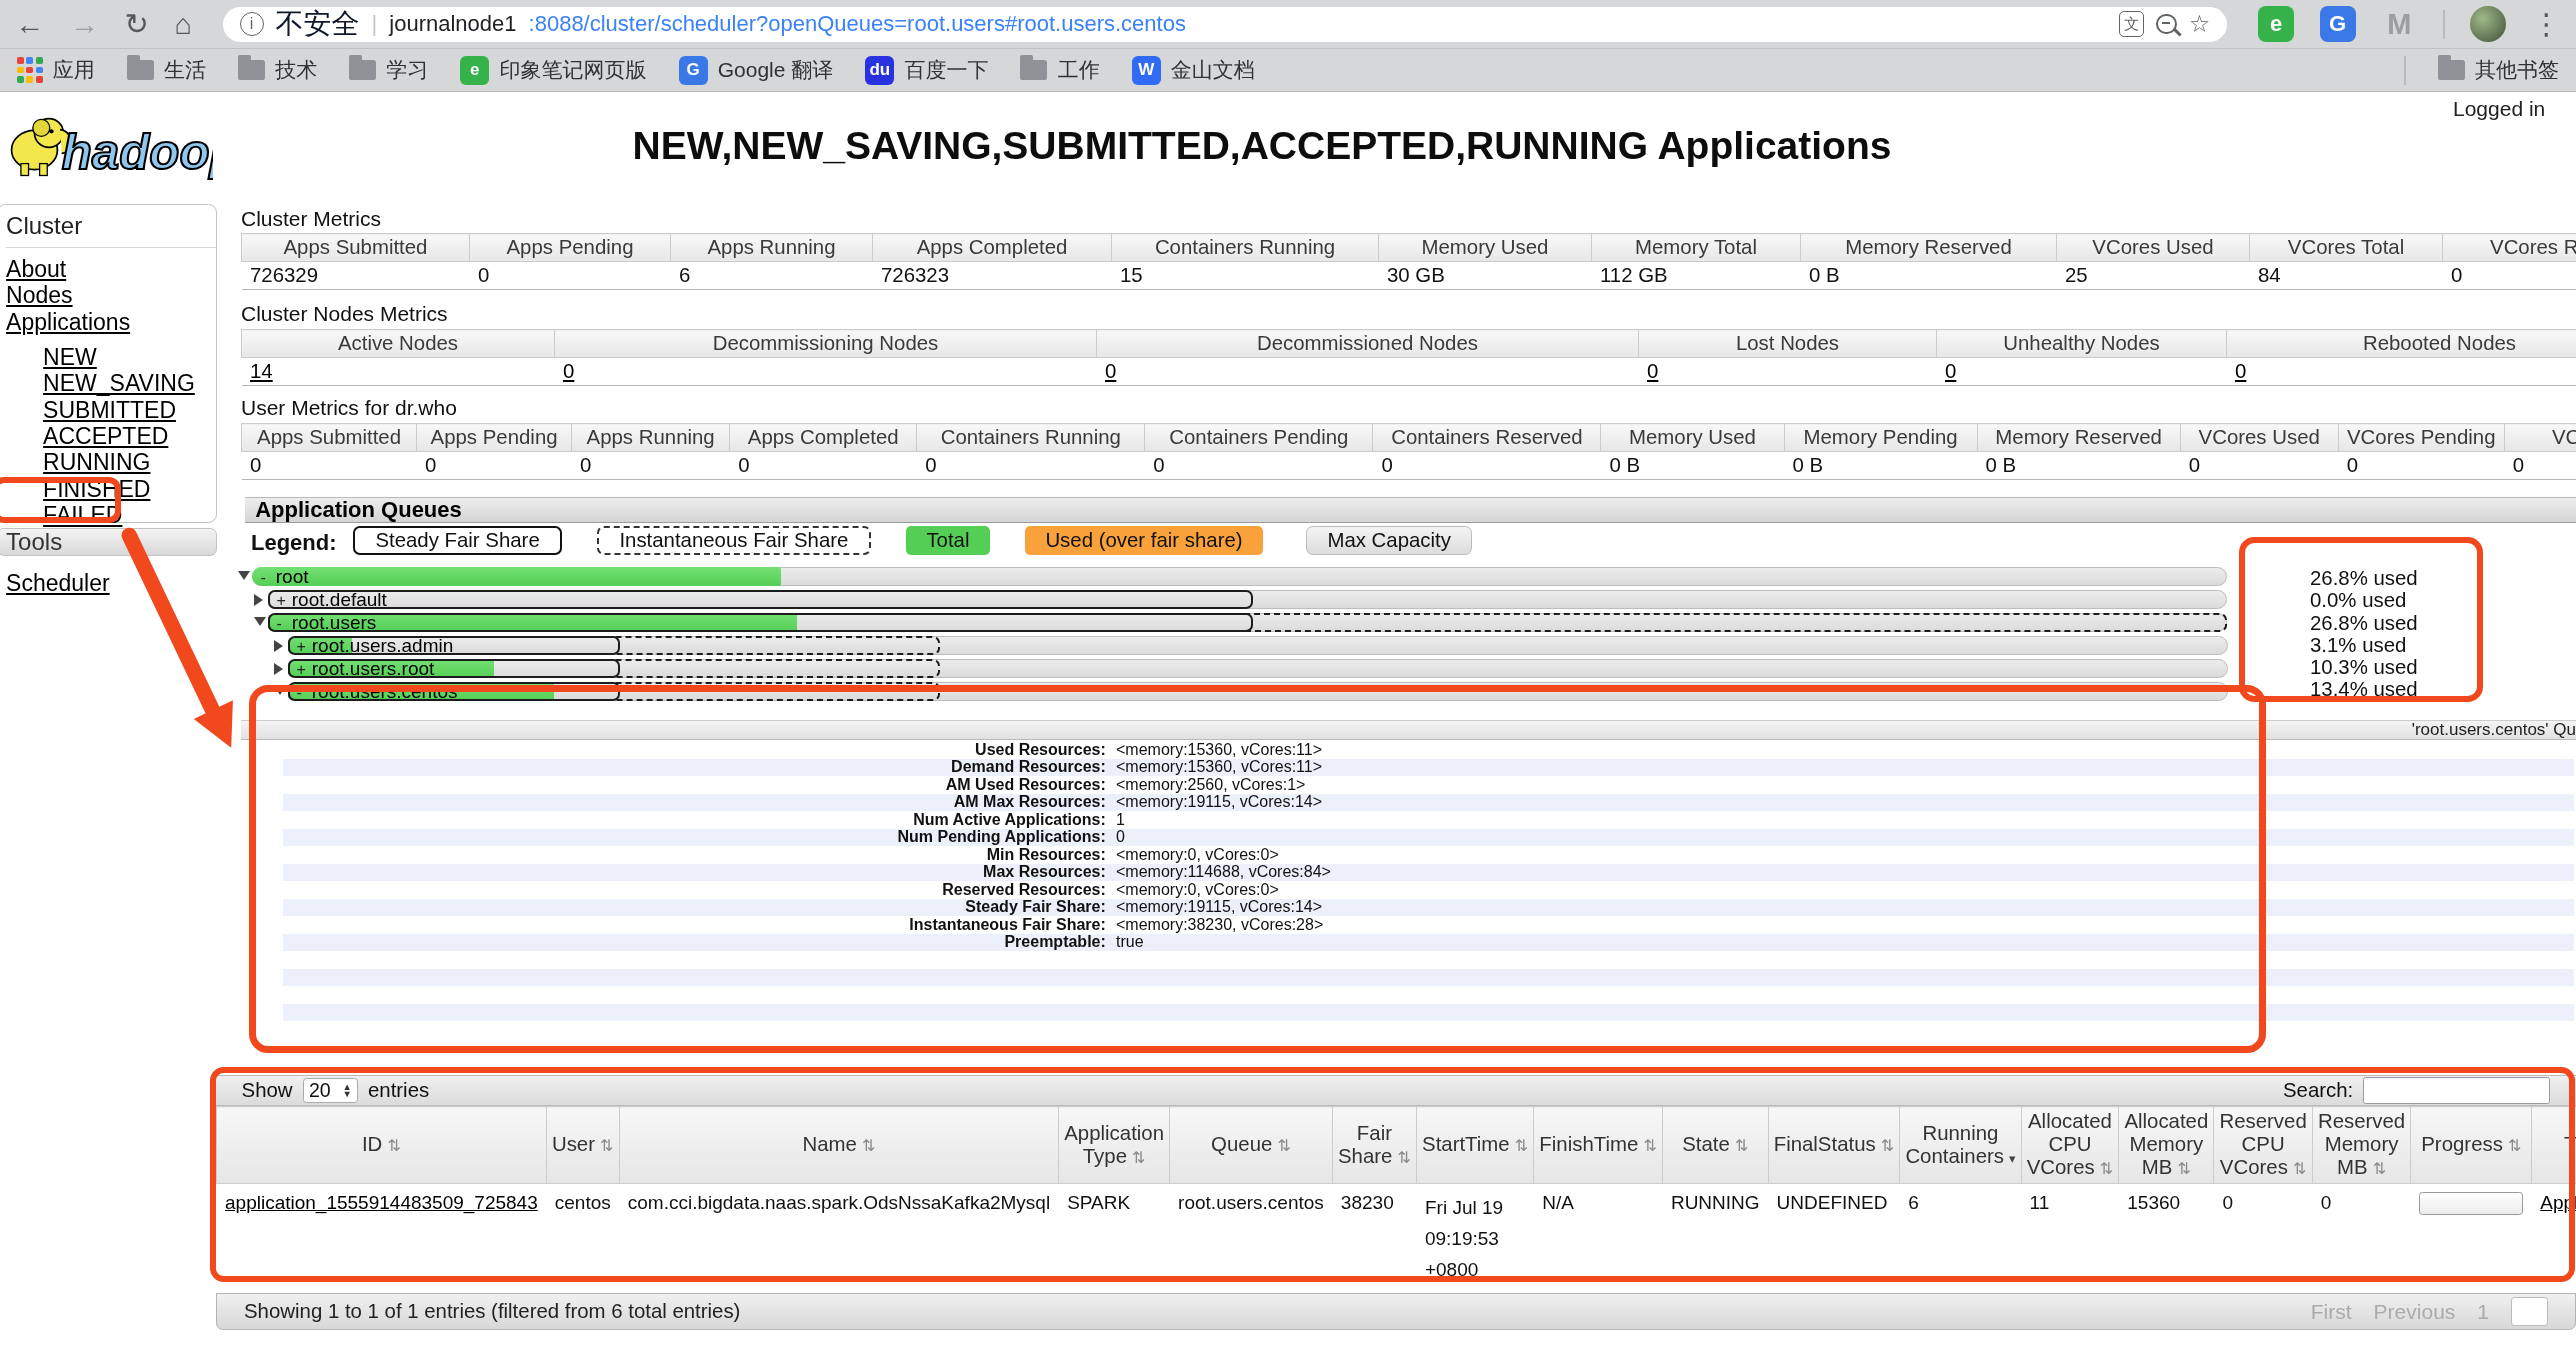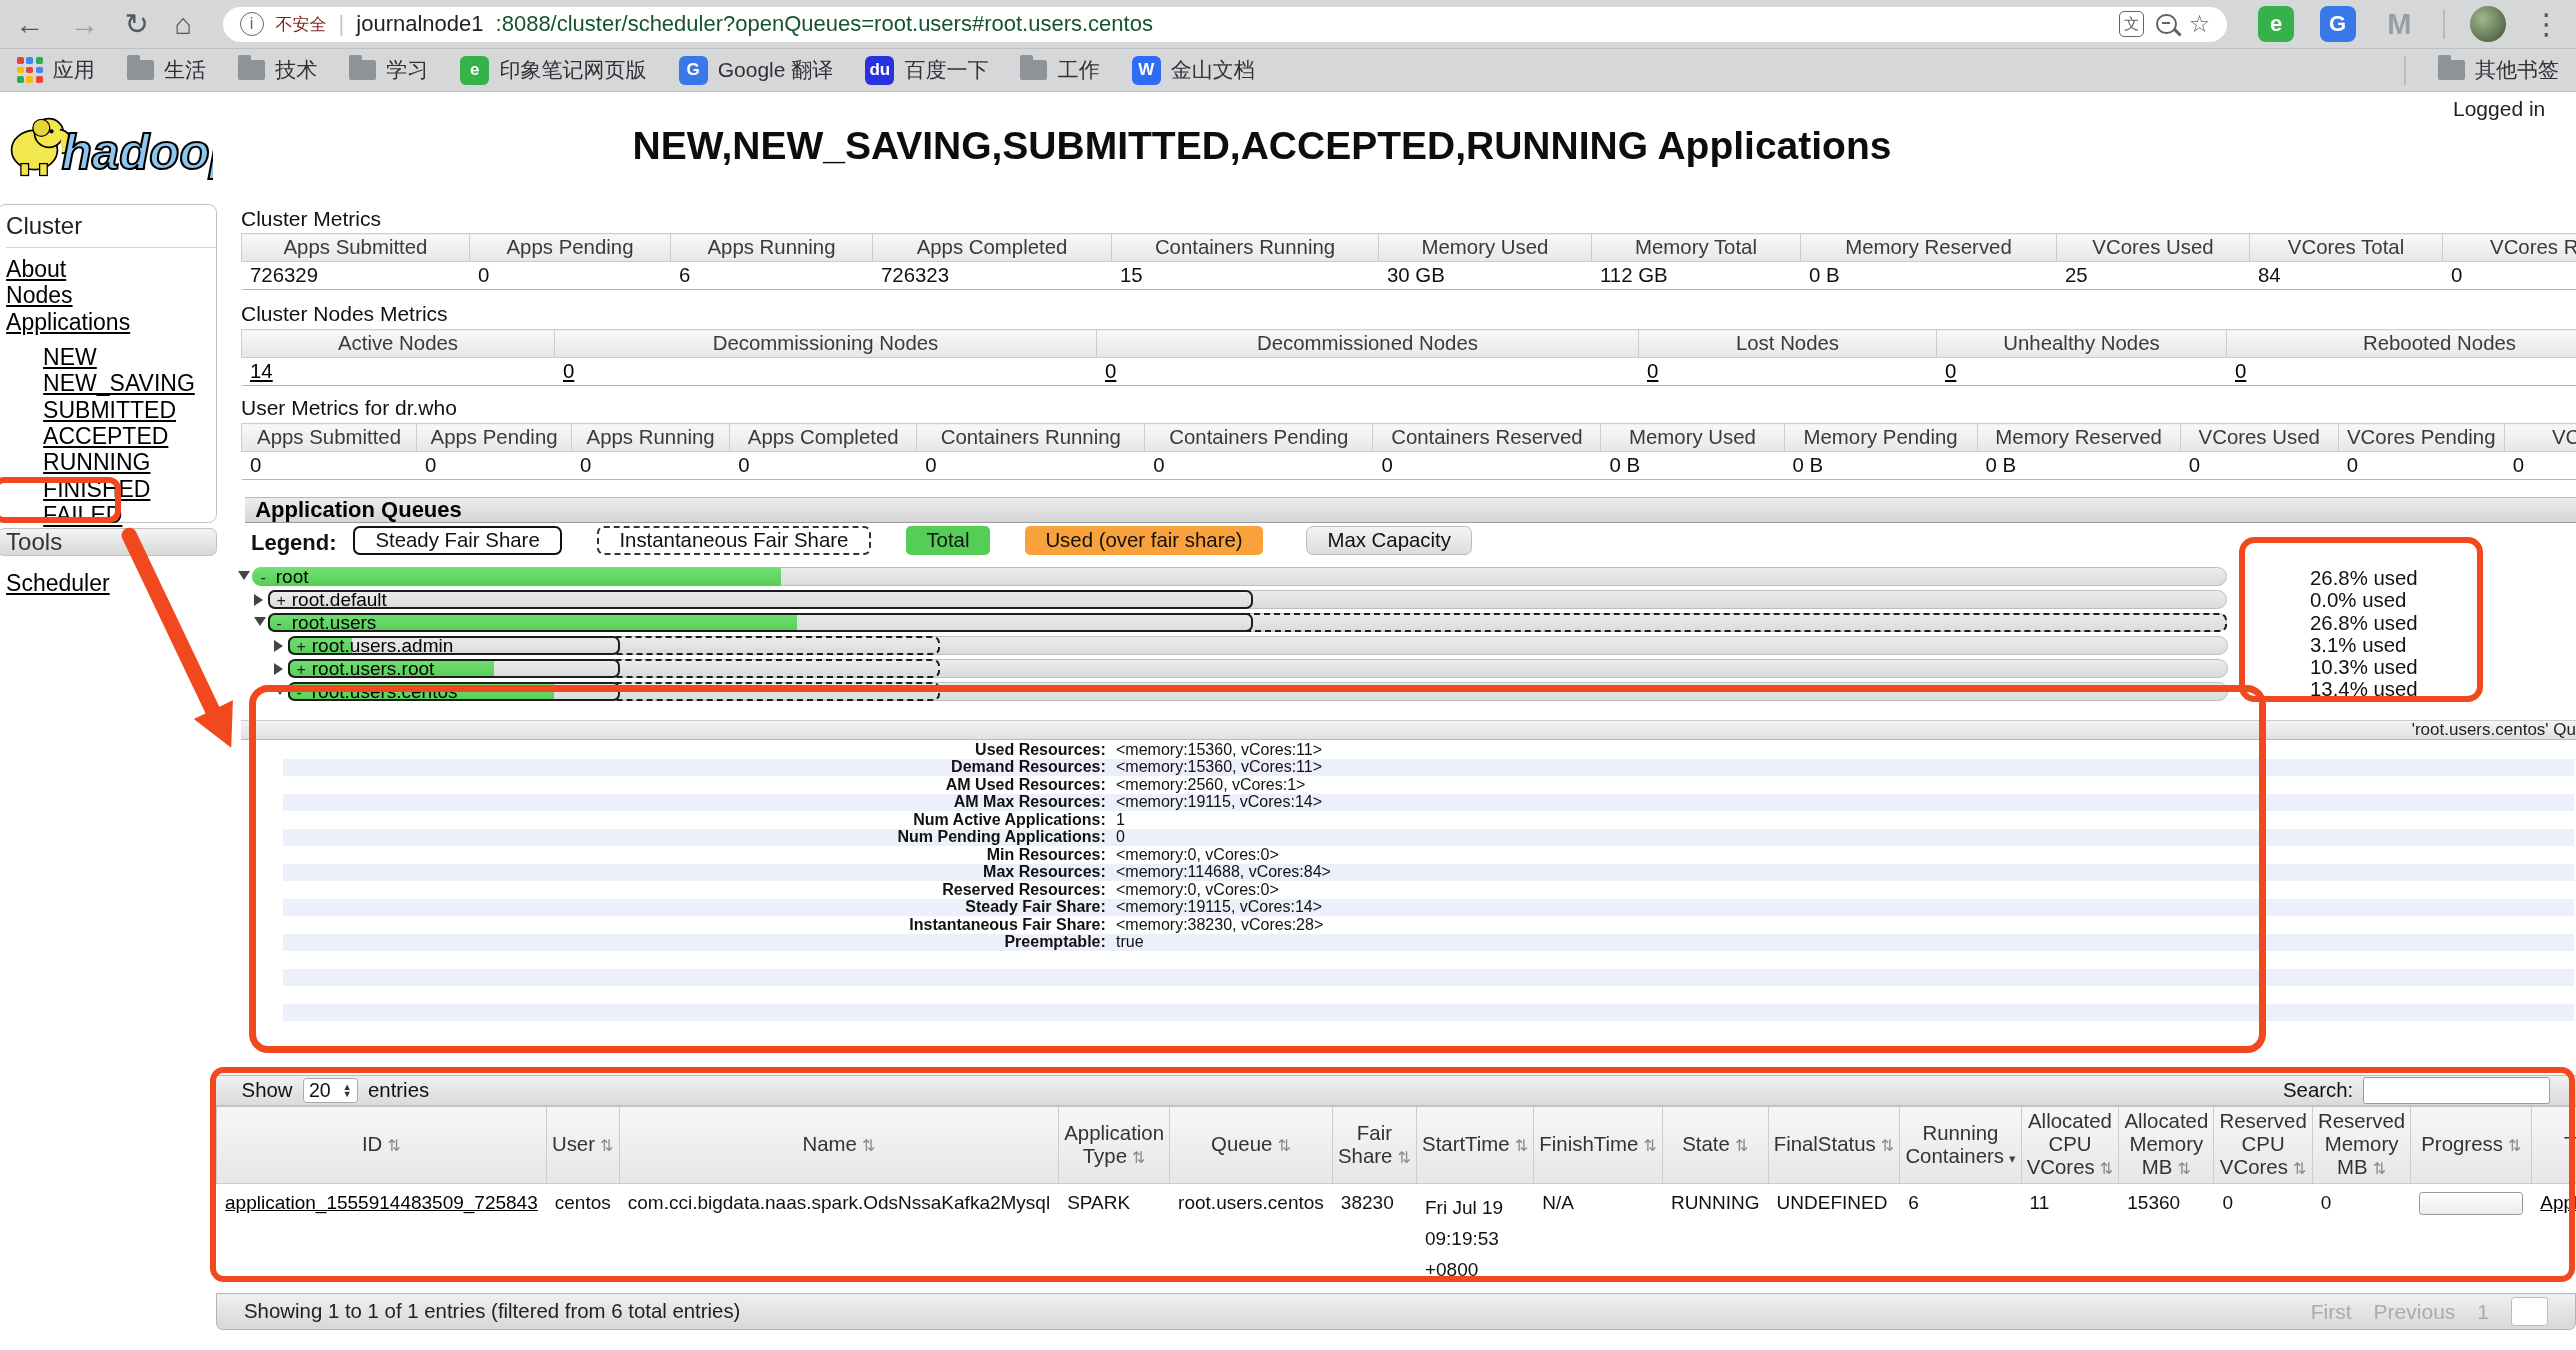--- a/index.html
+++ b/index.html
@@ -9,24 +9,24 @@
 
   
   .toolbar { left:0; top:0; width:2576px; height:49px; background:#d6d7d9; border-bottom:0.9px solid #c0c1c3;
              display:flex; align-items:center; padding:0 15.3px; gap:25.6px; }
   .navglyph { font-size:29px; color:#54575b; line-height:1; }
   .navglyph.dim { color:#9a9da1; }
   .url-pill { flex:1; height:35px; background:#fff; border-radius:19px; display:flex; align-items:center;
               padding:0 17px; gap:12px; margin:0 5.1px; overflow:hidden; }
   .info-ic { width:24px; height:24px; border:1.7px solid #5f6368; border-radius:50%; color:#5f6368;
              font-size:16px; display:flex; align-items:center; justify-content:center; flex:0 0 auto; }
-  .sec-label { font-size:17px; color:#7f1d1d; white-space:nowrap; }
+  .sec-label { font-size:28px; color:#0f172a; white-space:nowrap; }
   .url-divider { color:#c4c6c9; font-size:22px; }
   .url-host { font-size:22px; color:#202124; white-space:nowrap; }
-  .url-rest { font-size:22px; color:#14532d; white-space:nowrap; flex:1; overflow:hidden; }
+  .url-rest { font-size:22px; color:#3b82f6; white-space:nowrap; flex:1; overflow:hidden; }
   .pill-ic { font-size:24px; color:#5f6368; flex:0 0 auto; }
   .tr-mini { width:25.6px; height:25.6px; border:1.7px solid #5f6368; border-radius:5.1px; color:#5f6368;
              font-size:15.3px; display:flex; align-items:center; justify-content:center; flex:0 0 auto; }
   .mag { position:relative; width:20.4px; height:20.4px; border:2.6px solid #5f6368; border-radius:50%; flex:0 0 auto; }
   .mag::before { content:""; position:absolute; left:3.4px; top:6px; width:8.5px; height:2.6px; background:#5f6368; }
   .mag::after { content:""; position:absolute; left:14.5px; top:15.3px; width:9.4px; height:2.6px; background:#5f6368; transform:rotate(45deg); }
   .ext-ic { width:36px; height:36px; border-radius:7.7px; display:flex; align-items:center; justify-content:center;
             font-size:22px; font-weight:bold; color:#fff; flex:0 0 auto; }
   .ev { background:#36b24a; }
   .gt { background:#3b78e7; }

